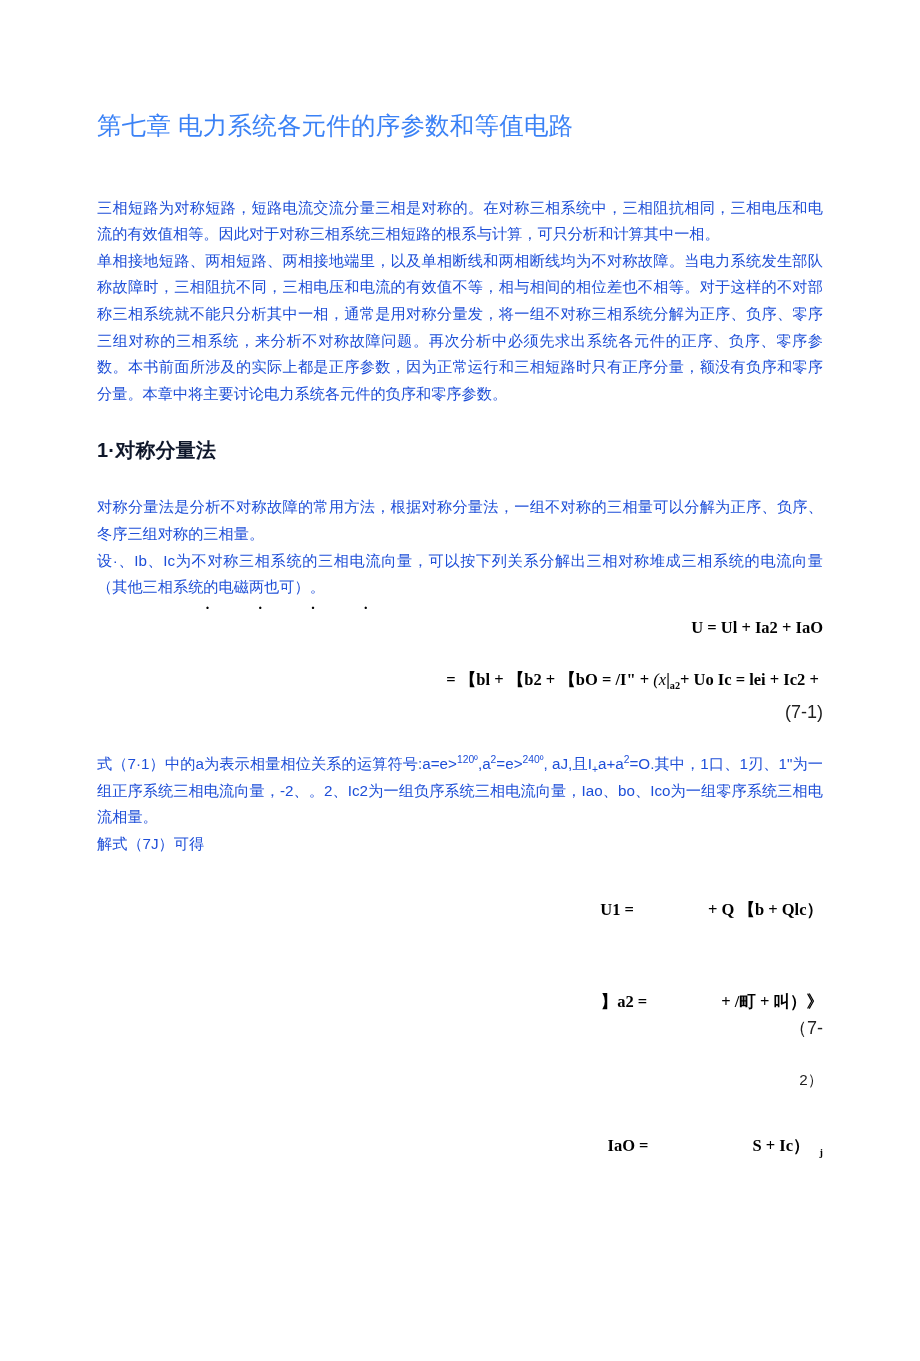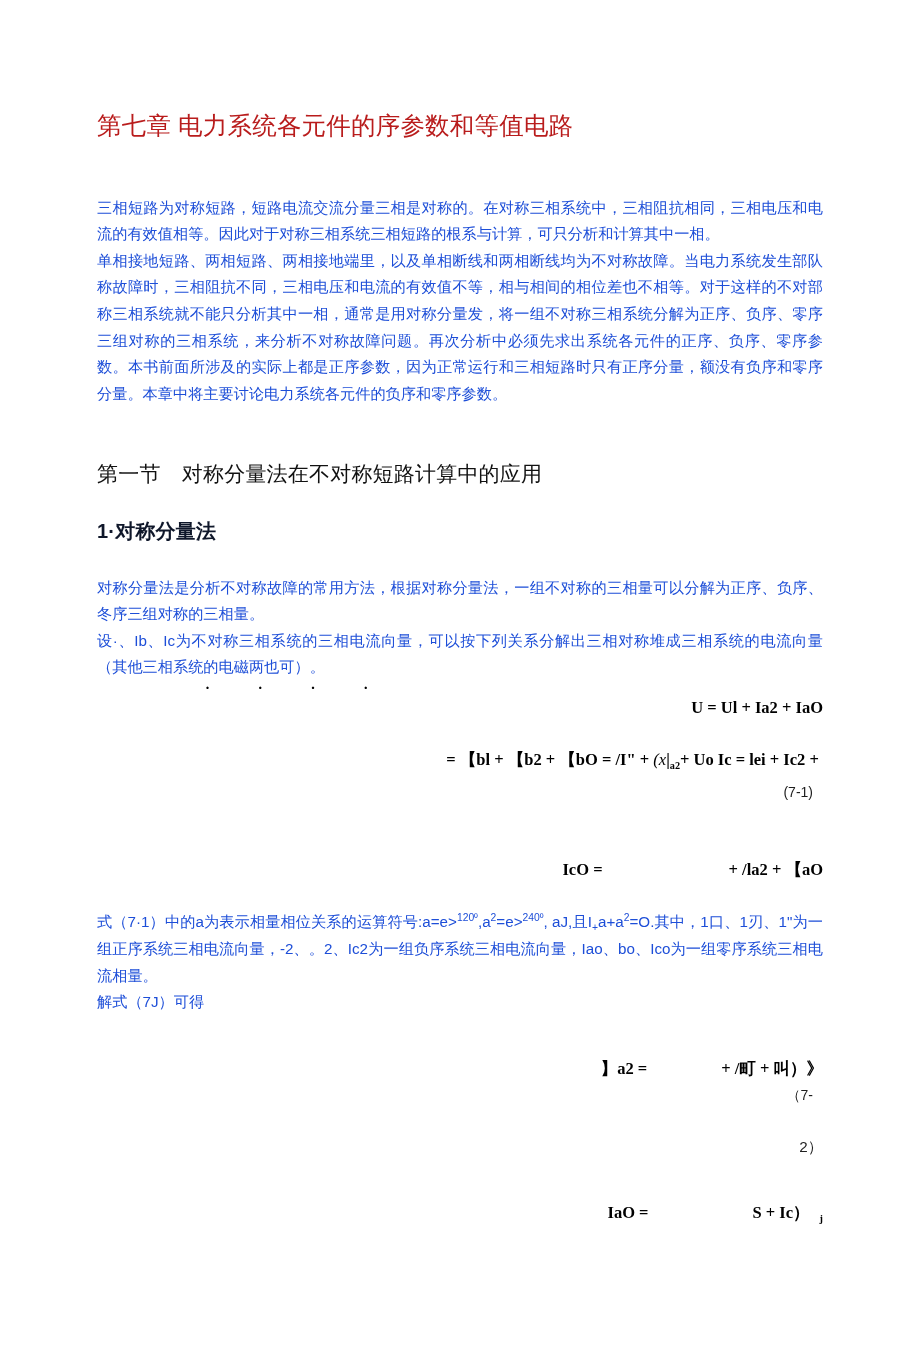--- a/index.html
+++ b/index.html
@@ -30,21 +30,21 @@
   }
 
   
   .doc-title {
     font-size: 24.5px;
     font-weight: 400;
     line-height: 1.25;
     margin: 0;
     padding-top: 111px;
     letter-spacing: 0.2px;
-    color: #b91c1c;
+    color: #3b82f6;
   }
   .section-heading {
     font-size: 21px;
     font-weight: 400;
     line-height: 1.3;
     margin: 0;
     padding-top: 53px;
     letter-spacing: 0.2px;
     color: #111;
   }
@@ -96,24 +96,24 @@
     white-space: pre;
     text-align: right;
   }
   .f-indent-1 { padding-left: 108px; }
   .f-indent-0 { padding-left: 0px; }
   .f-indent-2 { padding-left: 90px; }
   .f-indent-3 { padding-left: 112px; }
 
   .eqno {
     position: absolute;
-    right: 10px;
+    right: 0;
     font-family: "Liberation Sans", sans-serif;
     font-weight: normal;
-    font-size: 14px;
+    font-size: 18px;
     color: #1f1f1f;
   }
   .eqno-wrap {
     position: relative;
   }
 
   .f-serif-italic {
     font-family: "Liberation Serif", serif;
     font-style: italic;
     font-weight: normal;
@@ -144,48 +144,47 @@
 
 <div class="page">
   <div class="content">
 
     <h1 class="doc-title">第七章  电力系统各元件的序参数和等值电路</h1>
 
     <p class="body-block gap-lg">三相短路为对称短路，短路电流交流分量三相是对称的。在对称三相系统中，三相阻抗相同，三相电压和电流的有效值相等。因此对于对称三相系统三相短路的根系与计算，可只分析和计算其中一相。</p>
 
     <p class="body-block">单相接地短路、两相短路、两相接地端里，以及单相断线和两相断线均为不对称故障。当电力系统发生部队称故障时，三相阻抗不同，三相电压和电流的有效值不等，相与相间的相位差也不相等。对于这样的不对部称三相系统就不能只分析其中一相，通常是用对称分量发，将一组不对称三相系统分解为正序、负序、零序三组对称的三相系统，来分析不对称故障问题。再次分析中必须先求出系统各元件的正序、负序、零序参数。本书前面所涉及的实际上都是正序参数，因为正常运行和三相短路时只有正序分量，额没有负序和零序分量。本章中将主要讨论电力系统各元件的负序和零序参数。</p>
 
-    <h2 class="section-heading">第一节　对称分量法在不对称短路计算中的应用</h2>
 
     <h3 class="subsection-heading">1·对称分量法</h3>
 
     <p class="body-block gap-md">对称分量法是分析不对称故障的常用方法，根据对称分量法，一组不对称的三相量可以分解为正序、负序、冬序三组对称的三相量。</p>
 
     <p class="body-block">设·、Ib、Ic为不对称三相系统的三相电流向量，可以按下列关系分解出三相对称堆成三相系统的电流向量（其他三相系统的电磁两也可）。</p>
 
     <div class="formula-block eqno-wrap">
       <div class="dot-row">·   ·   ·   ·</div>
 
       <div class="f-line f-indent-1">U = Ul + Ia2 + IaO</div>
 
       <div class="f-line f-indent-0">
         <span>= 【bl + 【b2 + 【bO = /I" + </span><span class="f-serif-italic">(x</span><span>|</span><span class="small-sub">a2</span><span>+ Uo Ic = lei + Ic2 + </span>
         <span class="eqno">(7-1)</span>
       </div>
 
-      <div class="f-line f-indent-3">
-        <span>IcO =</span><span class="spacer-wide"></span><span class="spacer-mid"></span><span>+ /la2 + 【aO</span>
-      </div>
     </div>
 
     <p class="body-block"><span>式（7·1）中的a为表示相量相位关系的运算符号:a=e&gt;</span><sup>120º</sup><span>,a</span><sup>2</sup><span>=e&gt;</span><sup>240º</sup><span>, aJ,且I</span><sub>+</sub><span>a+a</span><sup>2</sup><span>=O.其中，1口、1刃、1"为一组正序系统三相电流向量，-2、。2、Ic2为一组负序系统三相电流向量，Iao、bo、Ico为一组零序系统三相电流相量。</span></p>
 
     <p class="body-block">解式（7J）可得</p>
 
     <div class="formula-block">
+      <div class="f-line f-indent-0" style="padding-top:14px;">
+        <span>U1 =</span><span class="spacer-wide"></span><span>+ Q 【b + Qlc）</span>
+      </div>
 
       <div class="f-line f-indent-0 eqno-wrap" style="padding-top:14px;">
         <span>】a2 =</span><span class="spacer-wide"></span><span>+ /町 + 叫）》</span>
         <span class="eqno">（7-</span>
       </div>
 
       <div class="f-line f-indent-0 eq2-tail">2）</div>
 
       <div class="f-line f-indent-2" style="padding-top:14px;">
         <span>IaO =</span><span class="spacer-wide"></span><span class="spacer-narrow"></span><span>S + Ic）</span><span class="sub-j">j</span>

